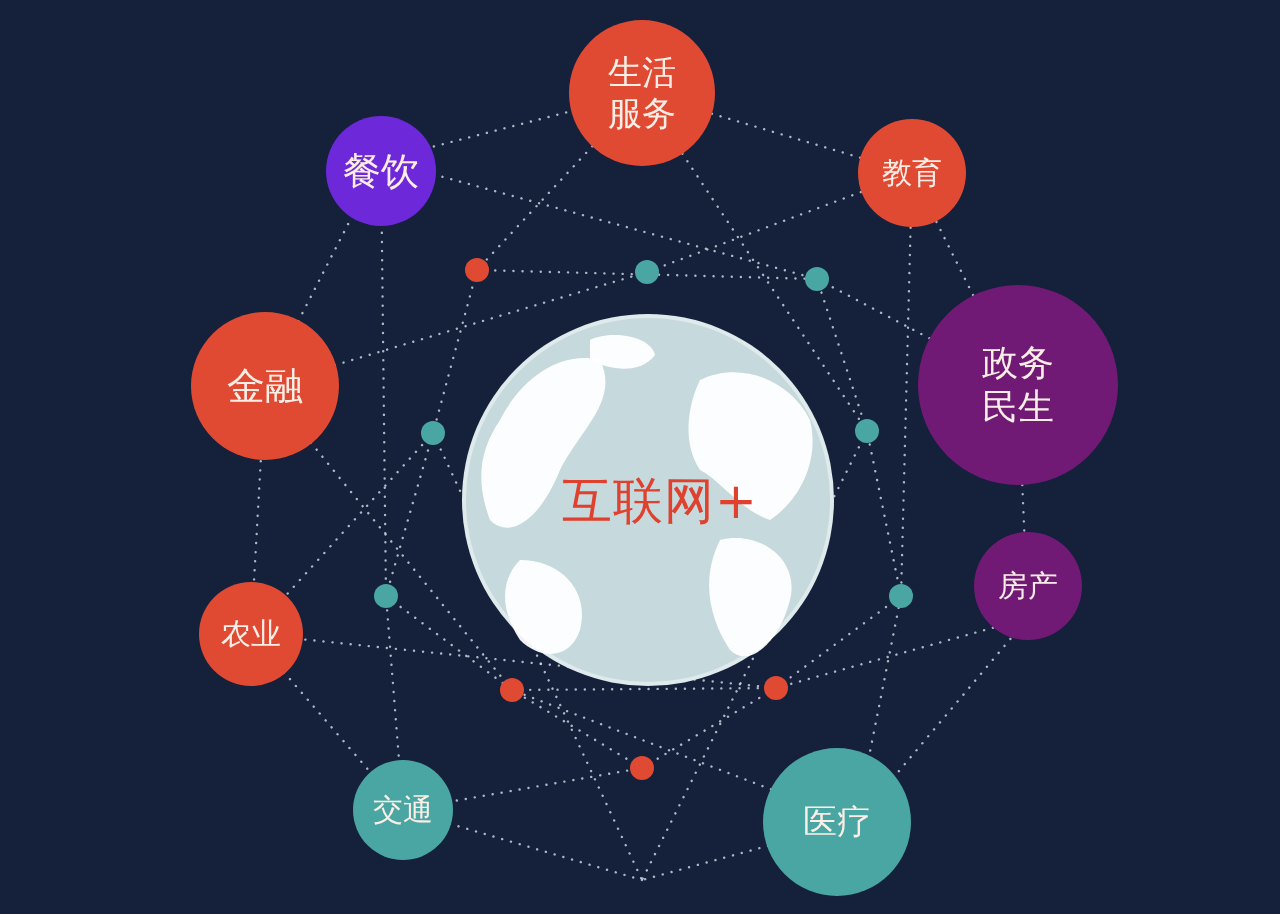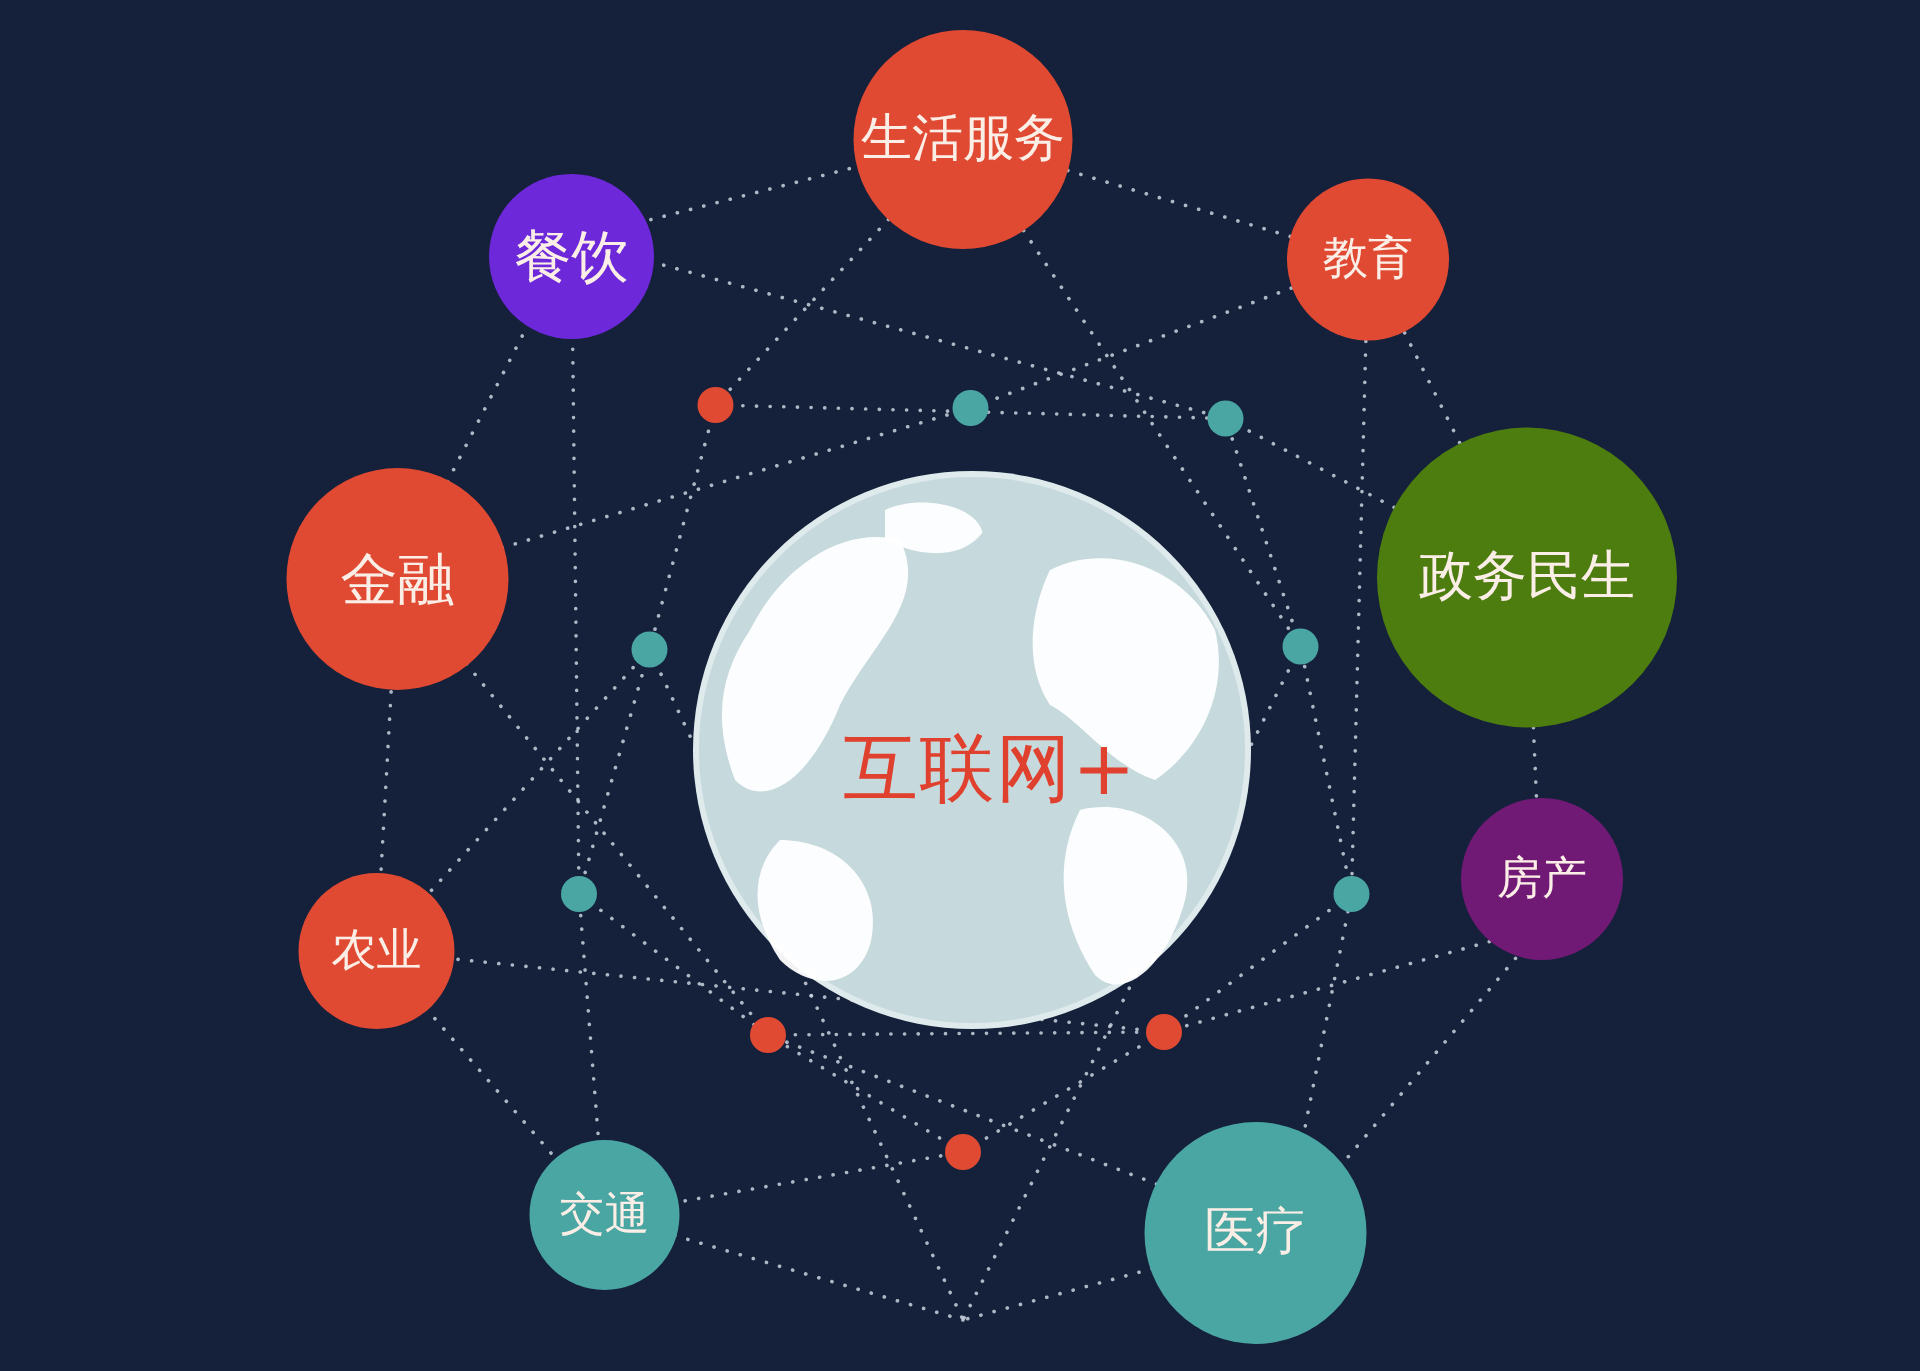--- a/index.html
+++ b/index.html
@@ -1,20 +1,20 @@
 <!DOCTYPE html>
 <html><head>
 <meta charset="utf-8">
 <style>
   html,body{margin:0;padding:0;background:#14203a;}
   .stage{position:relative;width:1280px;height:914px;overflow:hidden;background:#15203b;font-family:"DejaVu Sans",sans-serif;}
   svg{position:absolute;left:0;top:0;}
-  .node{position:absolute;border-radius:50%;display:flex;align-items:center;justify-content:center;flex-direction:row;color:#fbeee6;text-align:center;line-height:1.22;}
+  .node{position:absolute;border-radius:50%;display:flex;align-items:center;justify-content:center;flex-direction:column;color:#fbeee6;text-align:center;line-height:1.22;}
   .node span{display:block;}
-  .center-label{position:absolute;left:540px;top:468px;width:240px;text-align:center;color:#e0402e;font-size:50px;font-family:"DejaVu Sans",sans-serif;letter-spacing:1px;margin-top:11px;}
+  .center-label{position:absolute;left:540px;top:468px;width:240px;text-align:center;color:#e0402e;font-size:50px;font-family:"DejaVu Sans",sans-serif;letter-spacing:1px;}
 </style>
 </head>
 <body>
 
 <div class="stage">
   <svg id="canvas" width="1280" height="914">
       <g>
         <line x1="381" y1="160" x2="642" y2="93" stroke="#c9d3de" stroke-width="2.4" stroke-dasharray="0.1 9" stroke-linecap="round" opacity="0.85"></line>
         <line x1="642" y1="93" x2="912" y2="173" stroke="#c9d3de" stroke-width="2.4" stroke-dasharray="0.1 9" stroke-linecap="round" opacity="0.85"></line>
         <line x1="912" y1="173" x2="1018" y2="385" stroke="#c9d3de" stroke-width="2.4" stroke-dasharray="0.1 9" stroke-linecap="round" opacity="0.85"></line>
@@ -80,21 +80,21 @@
       <div class="node" style="left: 569px; top: 20px; width: 146px; height: 146px; background: rgb(224, 74, 51); font-size: 34px;">
         <span>生活</span>
         <span>服务</span>
       </div>
       <div class="node" style="left: 326px; top: 116px; width: 110px; height: 110px; background: #6d28d9; font-size: 38px;">
         <span>餐饮</span>
       </div>
       <div class="node" style="left: 858px; top: 119px; width: 108px; height: 108px; background: rgb(224, 74, 51); font-size: 30px;">
         <span>教育</span>
       </div>
-      <div class="node" style="left: 918px; top: 285px; width: 200px; height: 200px; background: #4d7c0f; font-size: 36px;">
+      <div class="node" style="left: 918px; top: 285px; width: 200px; height: 200px; background: #701a75; font-size: 36px;">
         <span>政务</span>
         <span>民生</span>
       </div>
       <div class="node" style="left: 191px; top: 312px; width: 148px; height: 148px; background: rgb(224, 74, 51); font-size: 38px;">
         <span>金融</span>
       </div>
       <div class="node" style="left: 199px; top: 582px; width: 104px; height: 104px; background: rgb(224, 74, 51); font-size: 30px; font-family: Liberation Serif, serif;">
         <span>农业</span>
       </div>
       <div class="node" style="left: 974px; top: 532px; width: 108px; height: 108px; background: #701a75; font-size: 30px;">

